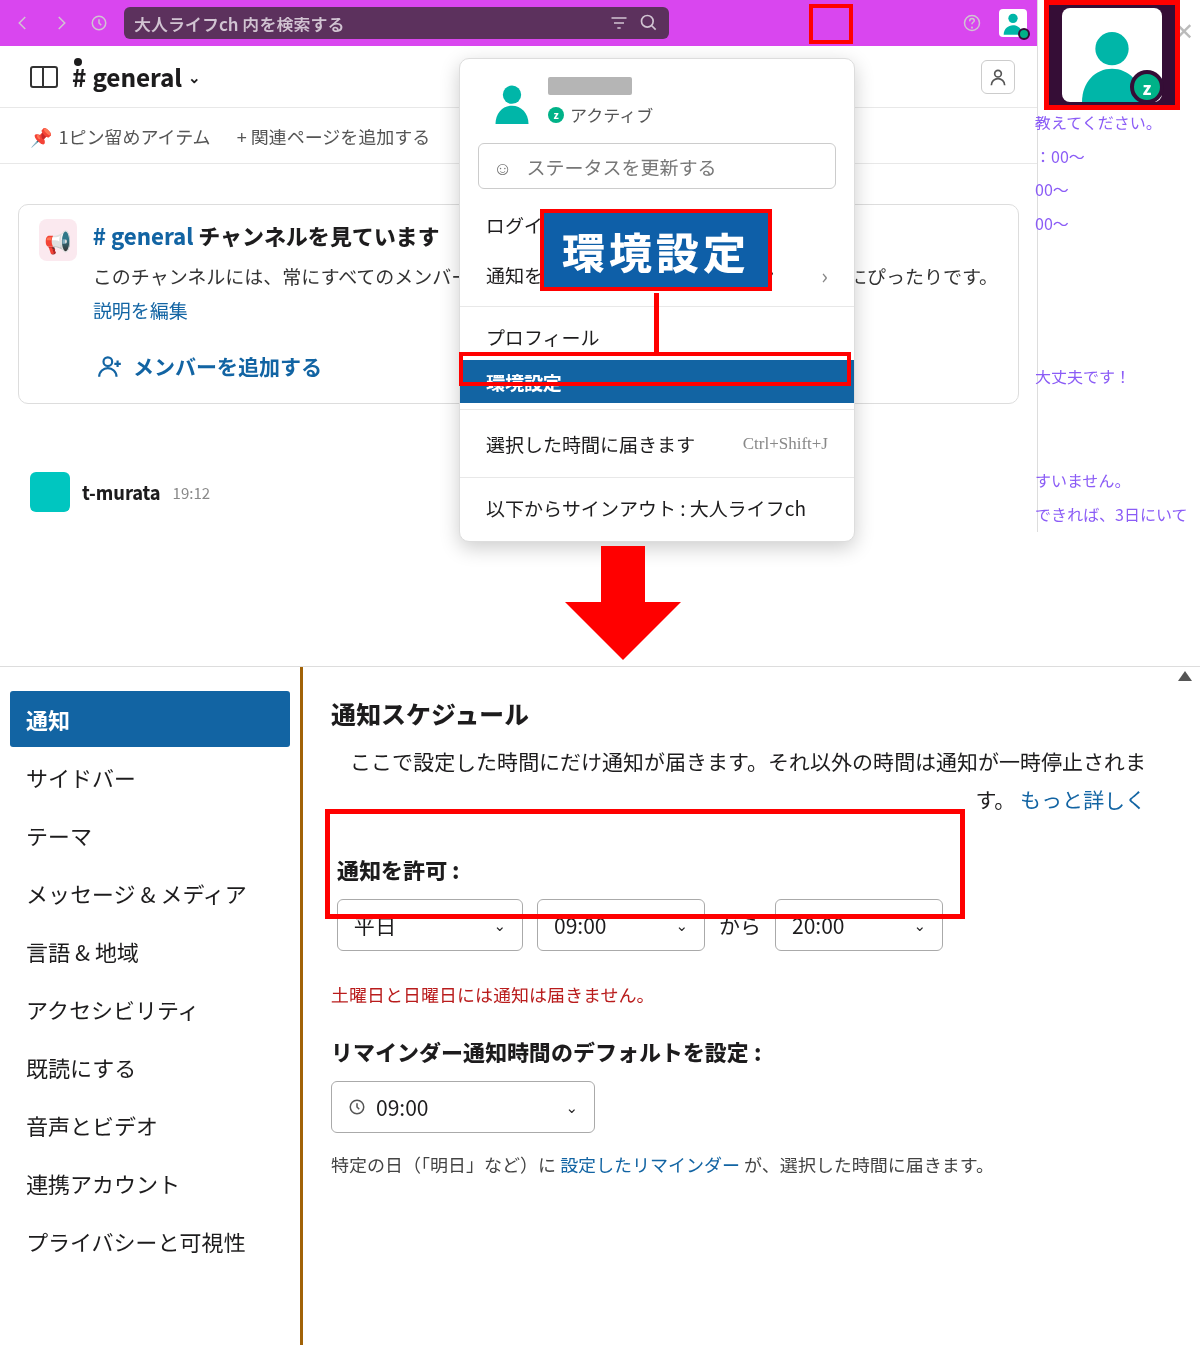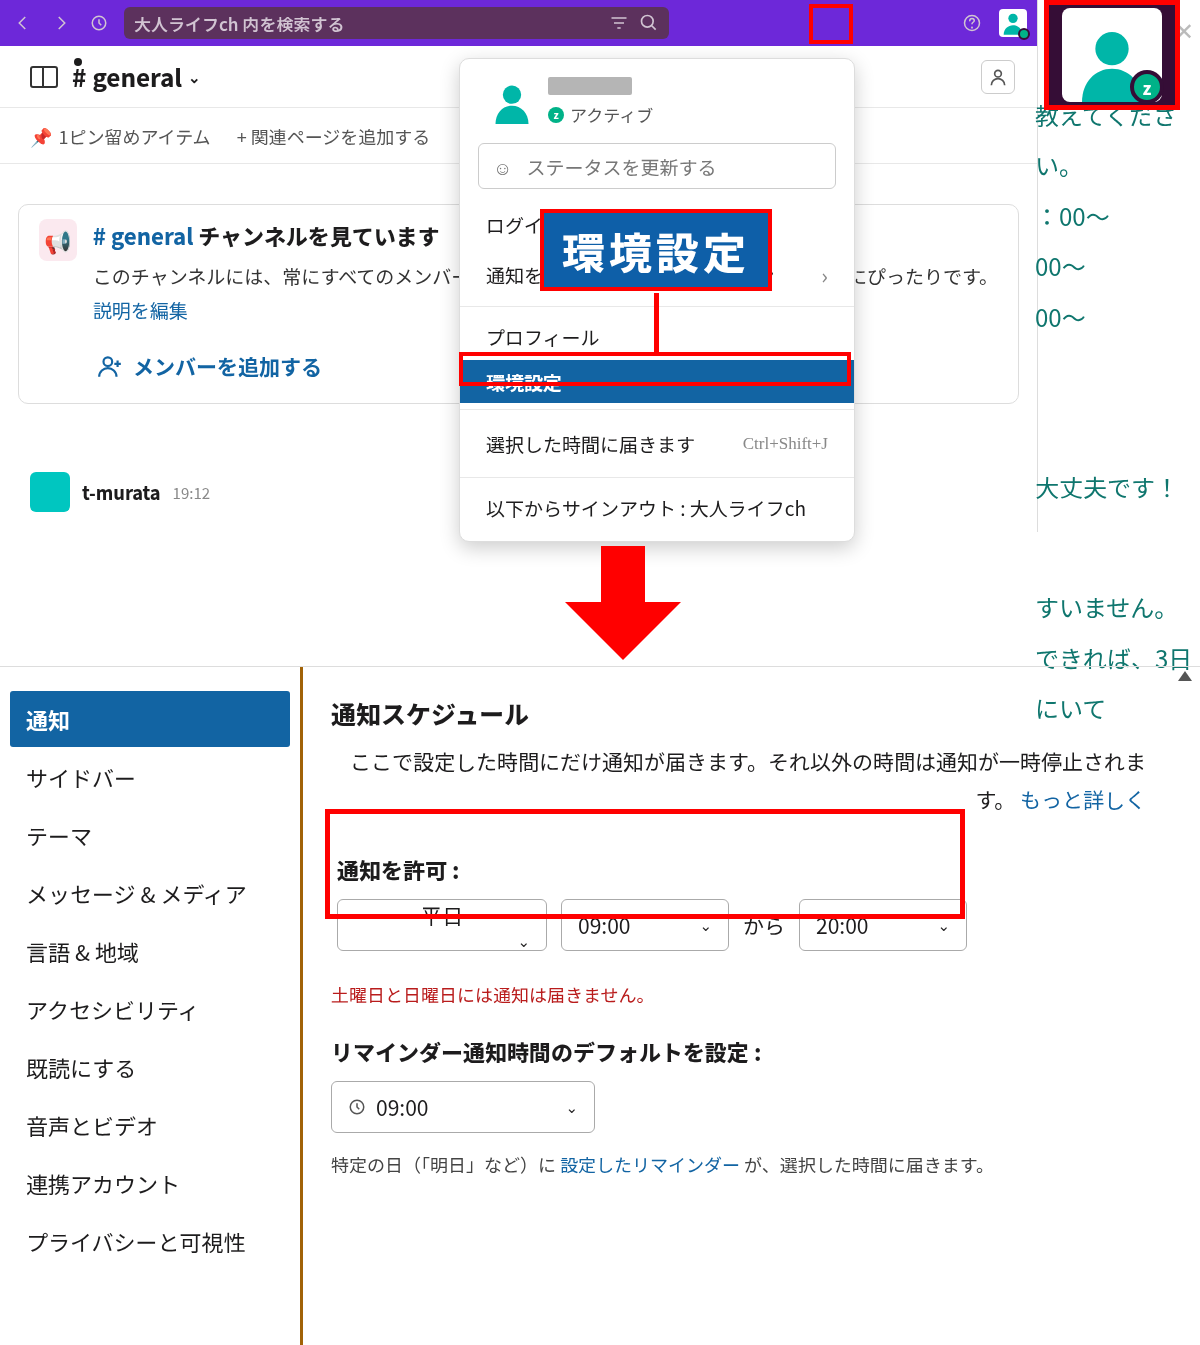--- a/index.html
+++ b/index.html
@@ -1,21 +1,21 @@
 <!DOCTYPE html>
 <html><head>
 <meta charset="utf-8">
 <style>
   * { box-sizing: border-box; }
   html,body { margin:0; padding:0; font-family: "Hiragino Sans","Noto Sans JP","Yu Gothic",Arial,sans-serif; background:#fff; color:#1d1c1d; }
   #frame { width:1200px; height:1345px; position:relative; overflow:hidden; }
 
   
   #top-pane { position:absolute; left:0; top:0; width:1038px; height:532px; background:#fff; border-right:1px solid #ddd;}
-  .title-bar { height:46px; background:#6d28d9; display:flex; align-items:center; padding:0 10px; gap:12px; color:#d1c4d2;}
+  .title-bar { height:46px; background:#d946ef; display:flex; align-items:center; padding:0 10px; gap:12px; color:#d1c4d2;}
   .tb-btn { width:26px; height:26px; display:flex; align-items:center; justify-content:center; border-radius:4px; }
   .tb-btn svg { width:18px; height:18px; stroke:#d1c4d2; stroke-width:2; fill:none;}
   .search-box { flex:0 0 auto; width:545px; height:32px; background:#5c315d; border-radius:6px; display:flex; align-items:center; padding:0 10px; color:#d1c4d2; font-size:17px; font-weight:600;}
   .search-box .stxt { flex:1;}
   .tb-right { margin-left:auto; display:flex; align-items:center; gap:14px;}
   .avatar28 { width:28px; height:28px; border-radius:4px; background:#fff; display:flex; align-items:center; justify-content:center; position:relative;}
   .avatar28 .dot { position:absolute; right:-3px; bottom:-3px; width:12px; height:12px; border-radius:50%; background:#00b288; border:2px solid #350d36;}
   .red-box-sm { position:absolute; border:4px solid #ff0000; }
 
   
@@ -38,21 +38,21 @@
   .link { color:#1264a3;}
   .add-members { margin-top:24px; color:#1264a3; font-size:21px; font-weight:700; display:flex; align-items:center; gap:10px; margin-left:58px;}
 
   .today-pill { width:86px; height:36px; border:1px solid #ccc; border-radius:18px; display:flex; align-items:center; justify-content:center; font-size:17px; font-weight:700; margin:0 auto;}
   .msg { display:flex; align-items:center; gap:12px; padding:10px 30px; font-size:18px;}
   .msg .av { width:40px; height:40px; border-radius:6px; background:#00c6c0;}
   .msg .name { font-weight:800;}
   .msg .time { color:#888; font-size:15px;}
 
   
-  .right-strip { position:absolute; right:0; top:90px; width:165px; font-size:24px; line-height:2.1; color:#0f766e;}
+  .right-strip { position:absolute; right:0; top:106px; width:165px; font-size:16px; line-height:2.1; color:#8b5cf6;}
   .right-strip .line:nth-child(5){margin-top:120px;}
   .right-strip .line:nth-child(6){margin-top:70px;}
 
   .x-btn { position:absolute; right:6px; top:12px; font-size:24px; color:#bbb;}
 
   
   .popover { position:absolute; left:459px; top:58px; width:396px; background:#fff; border:1px solid #ddd; border-radius:10px; box-shadow:0 6px 20px rgba(0,0,0,0.2); padding:14px 0 10px 0; font-size:19px;}
   .pop-user { display:flex; align-items:center; gap:14px; padding:4px 20px 12px 30px;}
   .pop-user .pav { width:44px; height:44px;}
   .pop-user .pav svg{width:44px;height:44px;}
@@ -292,21 +292,21 @@
     <div class="scroll-hint"></div>
     <h3>通知スケジュール</h3>
     <p style="line-height:1.8;margin:0 0 20px 0;text-align:right;">
       <span>ここで設定した時間にだけ通知が届きます。それ以外の時間は通知が一時停止されます。</span>
       <span class="link">もっと詳しく</span>
     </p>
 
     <div style="position:relative;padding:10px 6px 4px 6px;">
       <h4>通知を許可 :</h4>
       <div class="sel-row">
-        <div class="select" style="width:210px;flex-direction:column;">
+        <div class="select" style="width:186px;">
               <span>平日</span>
               <span class="cv">⌄</span>
             </div>
         <div class="select" style="width:168px;">
               <span>09:00</span>
               <span class="cv">⌄</span>
             </div>
         <span>から</span>
         <div class="select" style="width:168px;">
               <span>20:00</span>

